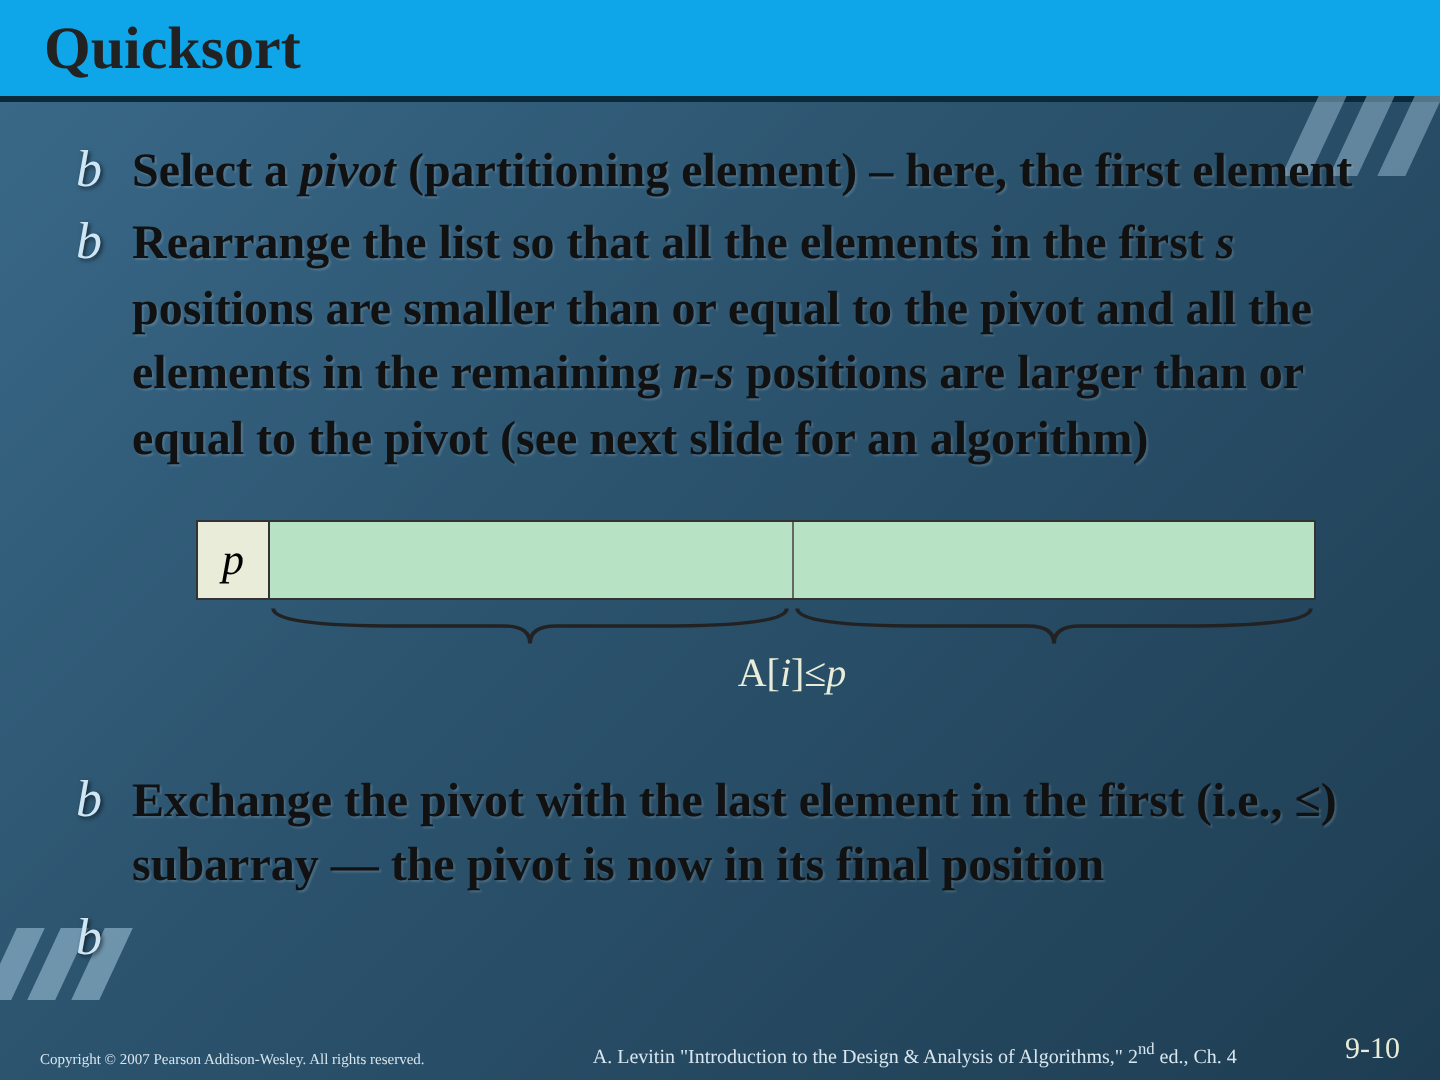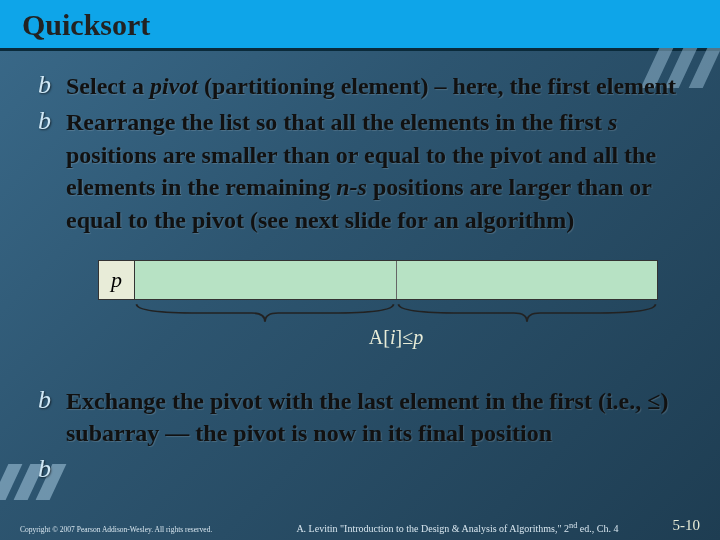--- a/index.html
+++ b/index.html
@@ -211,14 +211,14 @@
       <div class="bullet-text">Exchange the pivot with the last element in the first (i.e., ≤) subarray — the pivot is now in its final position</div>
     </div>
     <div class="bullet-row">
       <div class="bullet-icon">b</div>
     </div>
   </div>
 
 <div class="footer">
   <div class="copyright">Copyright © 2007 Pearson Addison-Wesley. All rights reserved.</div>
   <div class="source">A. Levitin "Introduction to the Design &amp; Analysis of Algorithms," 2<sup>nd</sup> ed., Ch. 4</div>
-  <div class="pagenum">5-10</div>
+  <div class="pagenum">9-10</div>
 </div>
 
 </body></html>

